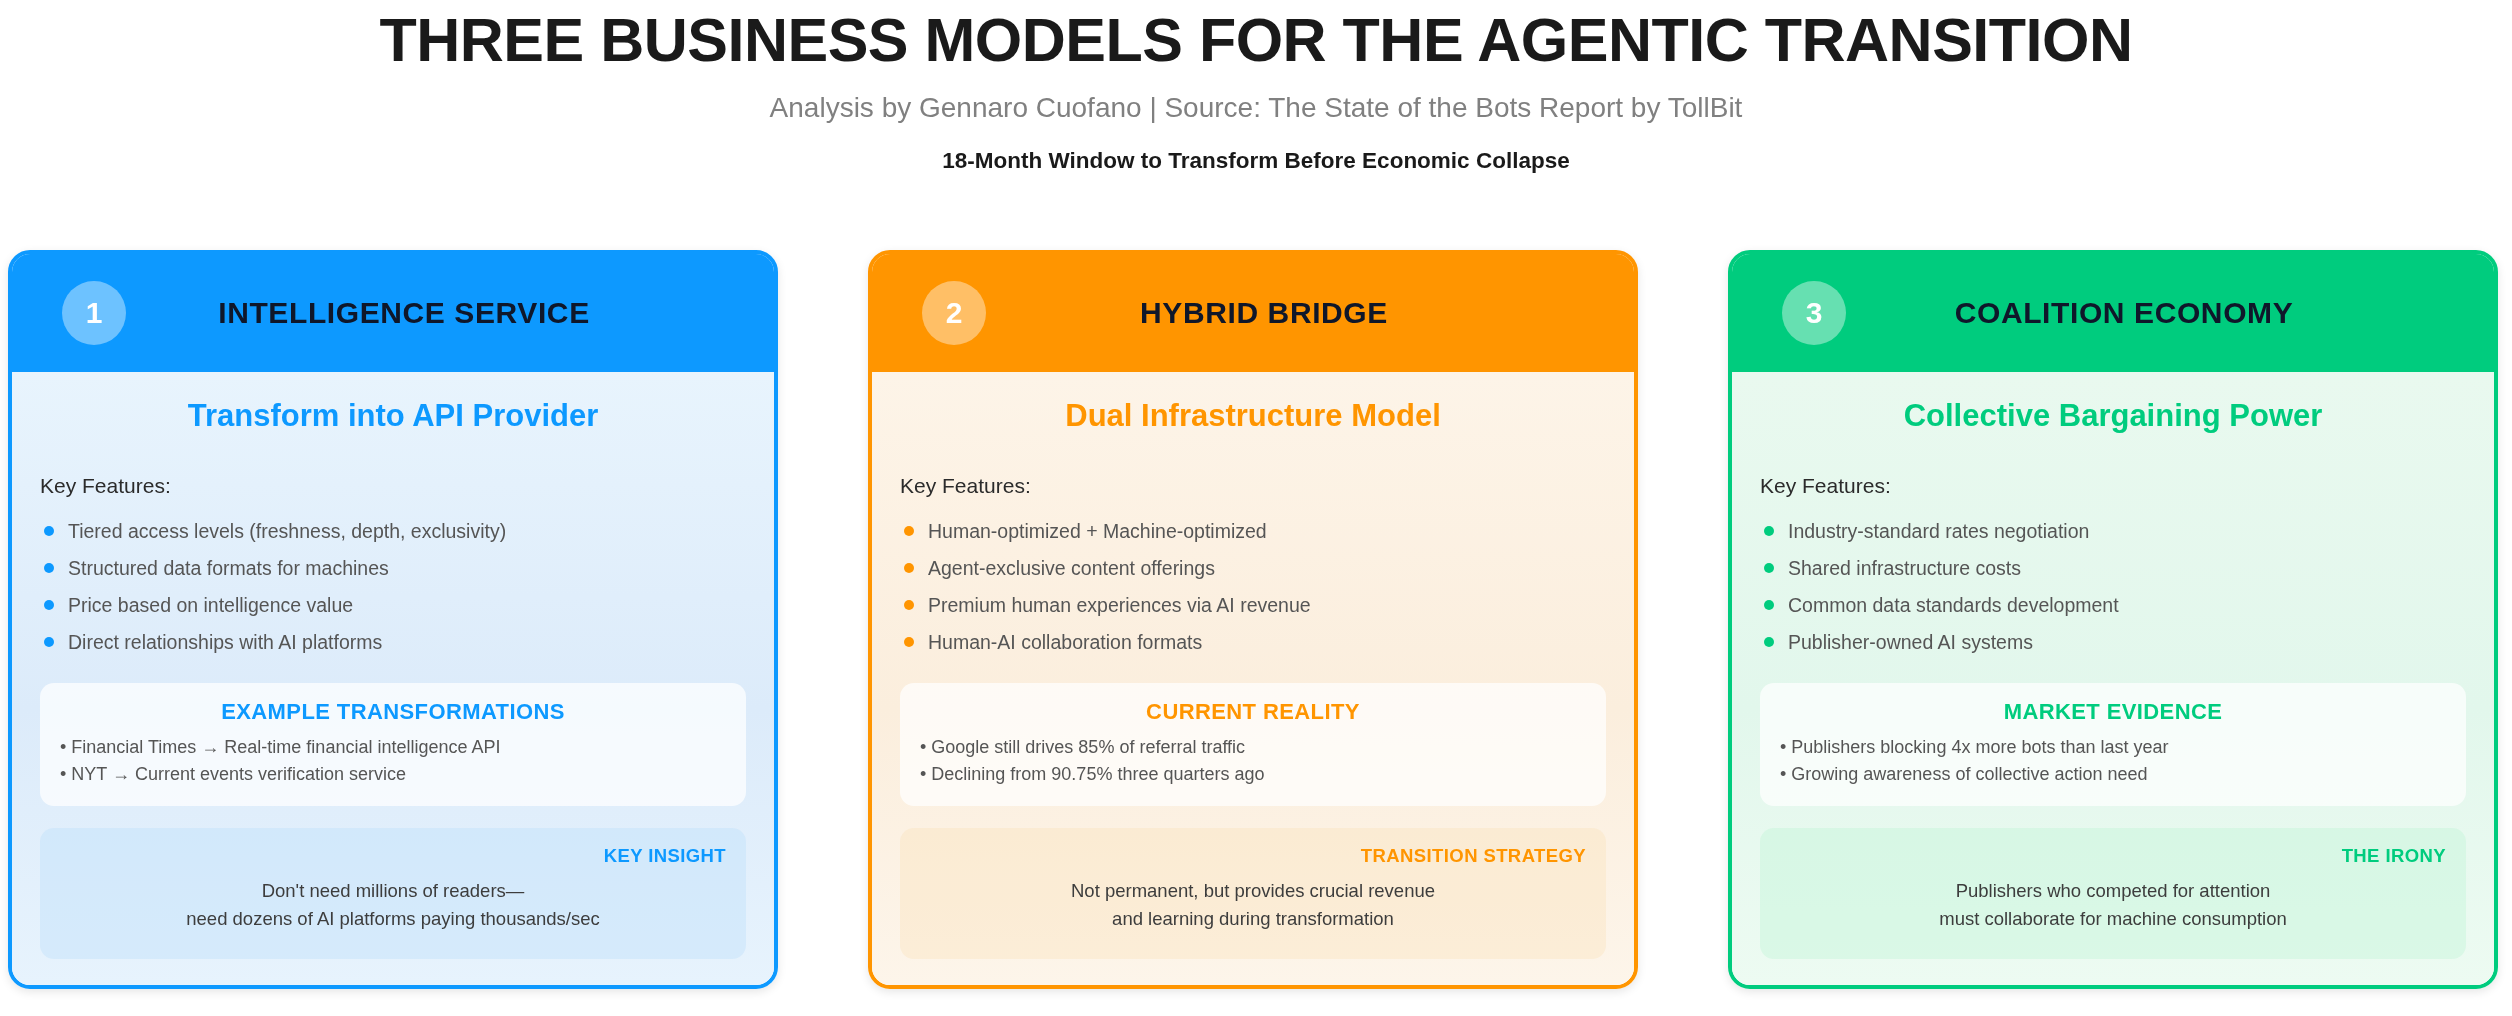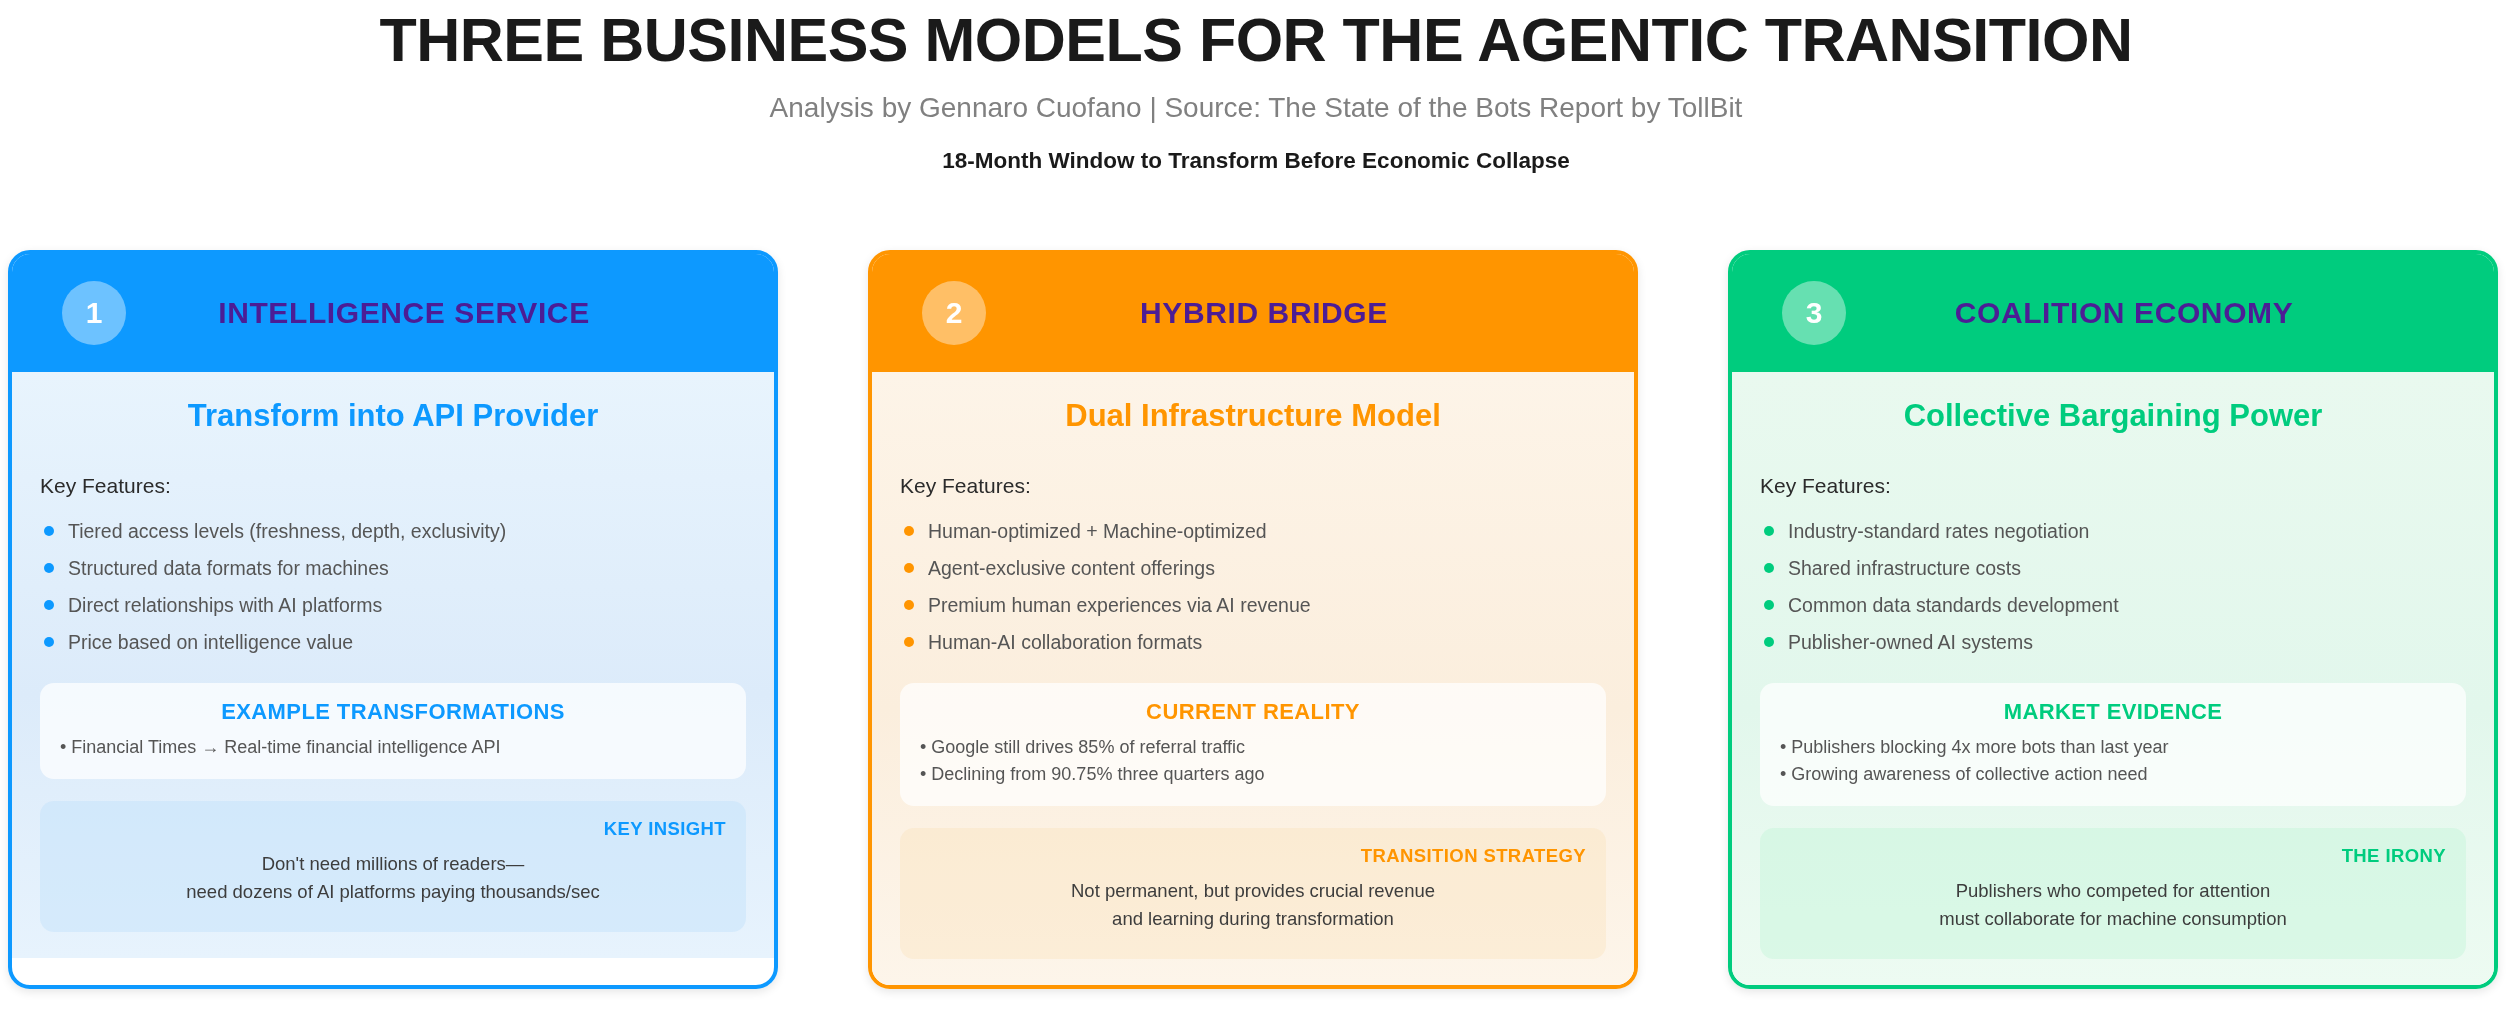--- a/index.html
+++ b/index.html
@@ -97,21 +97,21 @@
     flex: 0 0 auto;
     margin-left: 20px;
   }
   .card.blue   .badge { background: rgba(255,255,255,0.40); }
   .card.orange .badge { background: rgba(255,255,255,0.40); }
   .card.green  .badge { background: rgba(255,255,255,0.40); }
 
   .card-title {
     flex: 1;
     text-align: center;
-    color: #4c1d95;
+    color: #0f172a;
     font-size: 30px;
     font-weight: 700;
     letter-spacing: 0.6px;
     padding-right: 62px;
   }
 
   .card-body {
     padding: 26px 28px 26px 28px;
     min-height: 512px;
   }
@@ -244,30 +244,31 @@
           <li class="feature-item">
             <span class="dot"></span>
             <span>Tiered access levels (freshness, depth, exclusivity)</span>
           </li>
           <li class="feature-item">
             <span class="dot"></span>
             <span>Structured data formats for machines</span>
           </li>
           <li class="feature-item">
             <span class="dot"></span>
+            <span>Price based on intelligence value</span>
+          </li>
+          <li class="feature-item">
+            <span class="dot"></span>
             <span>Direct relationships with AI platforms</span>
-          </li>
-          <li class="feature-item">
-            <span class="dot"></span>
-            <span>Price based on intelligence value</span>
           </li>
         </ul>
         <div class="info-box">
           <div class="info-title">EXAMPLE TRANSFORMATIONS</div>
           <div class="info-line">• Financial Times → Real-time financial intelligence API</div>
+          <div class="info-line">• NYT → Current events verification service</div>
         </div>
         <div class="insight-box">
           <div class="insight-title">KEY INSIGHT</div>
           <div class="insight-line">Don't need millions of readers—</div>
           <div class="insight-line">need dozens of AI platforms paying thousands/sec</div>
         </div>
       </div>
     </div>
 
     <div class="card orange">

